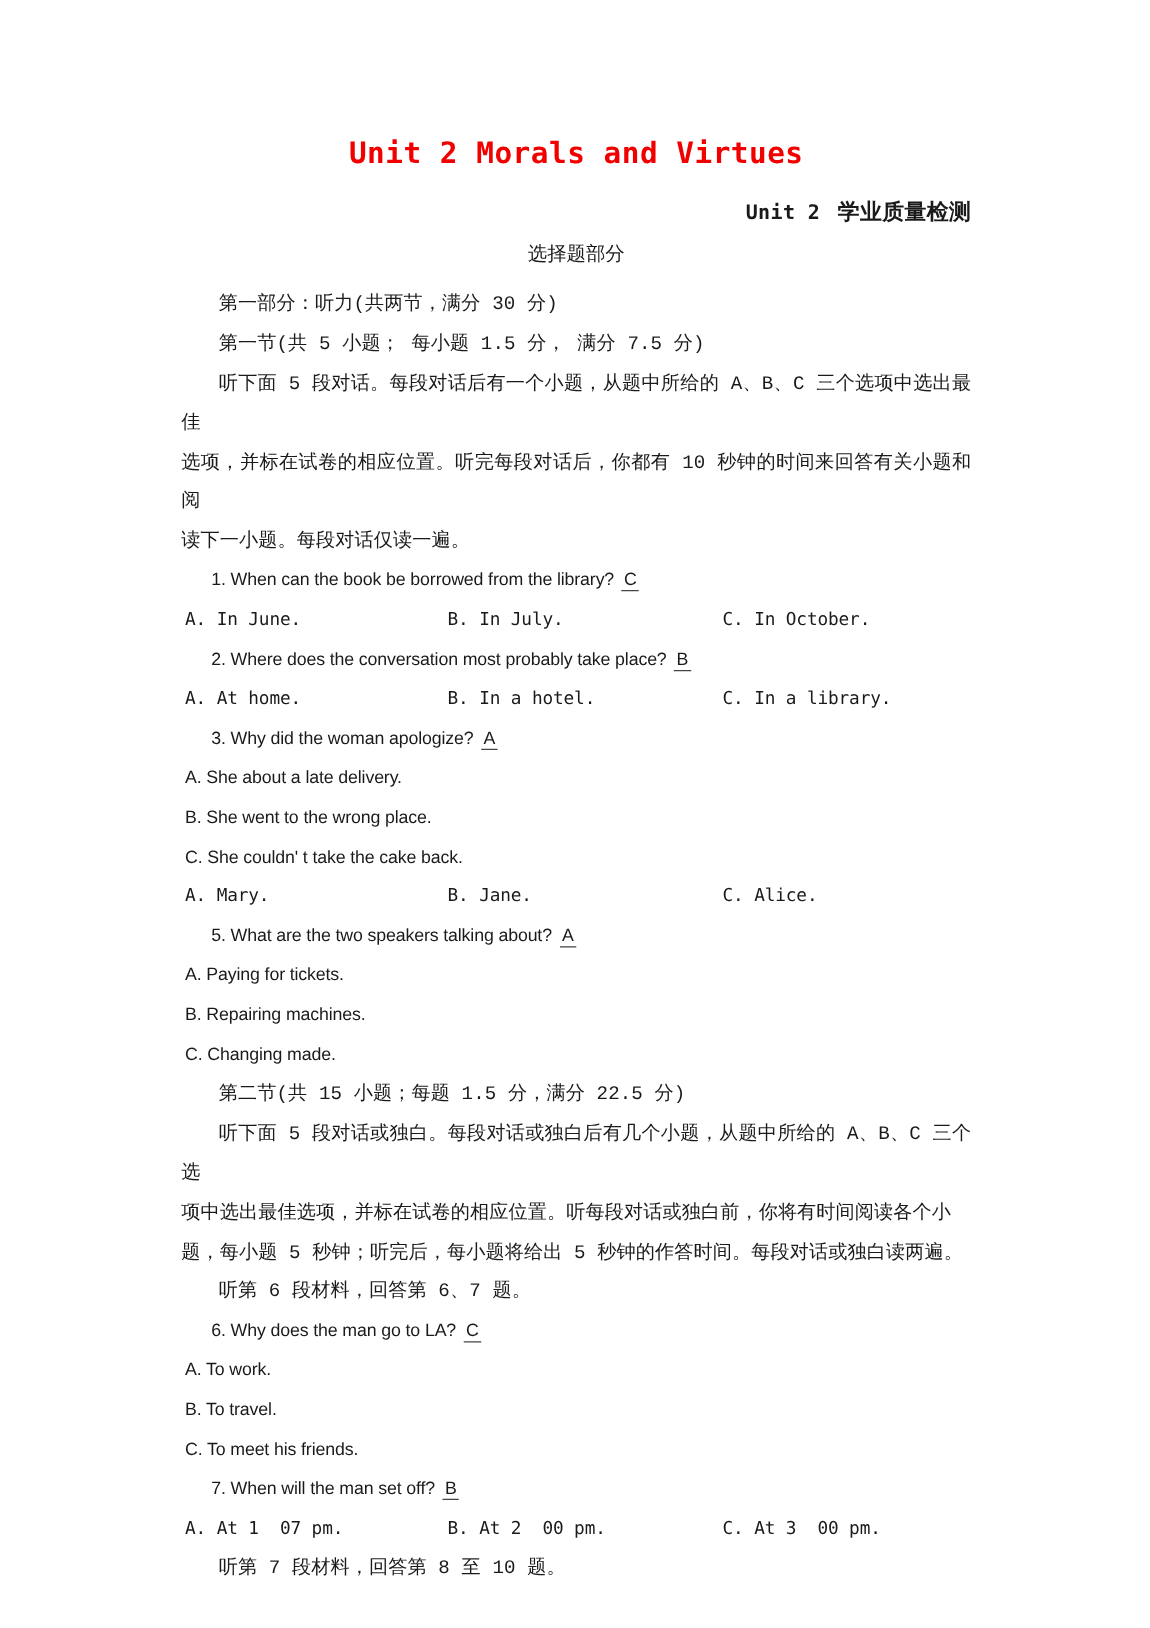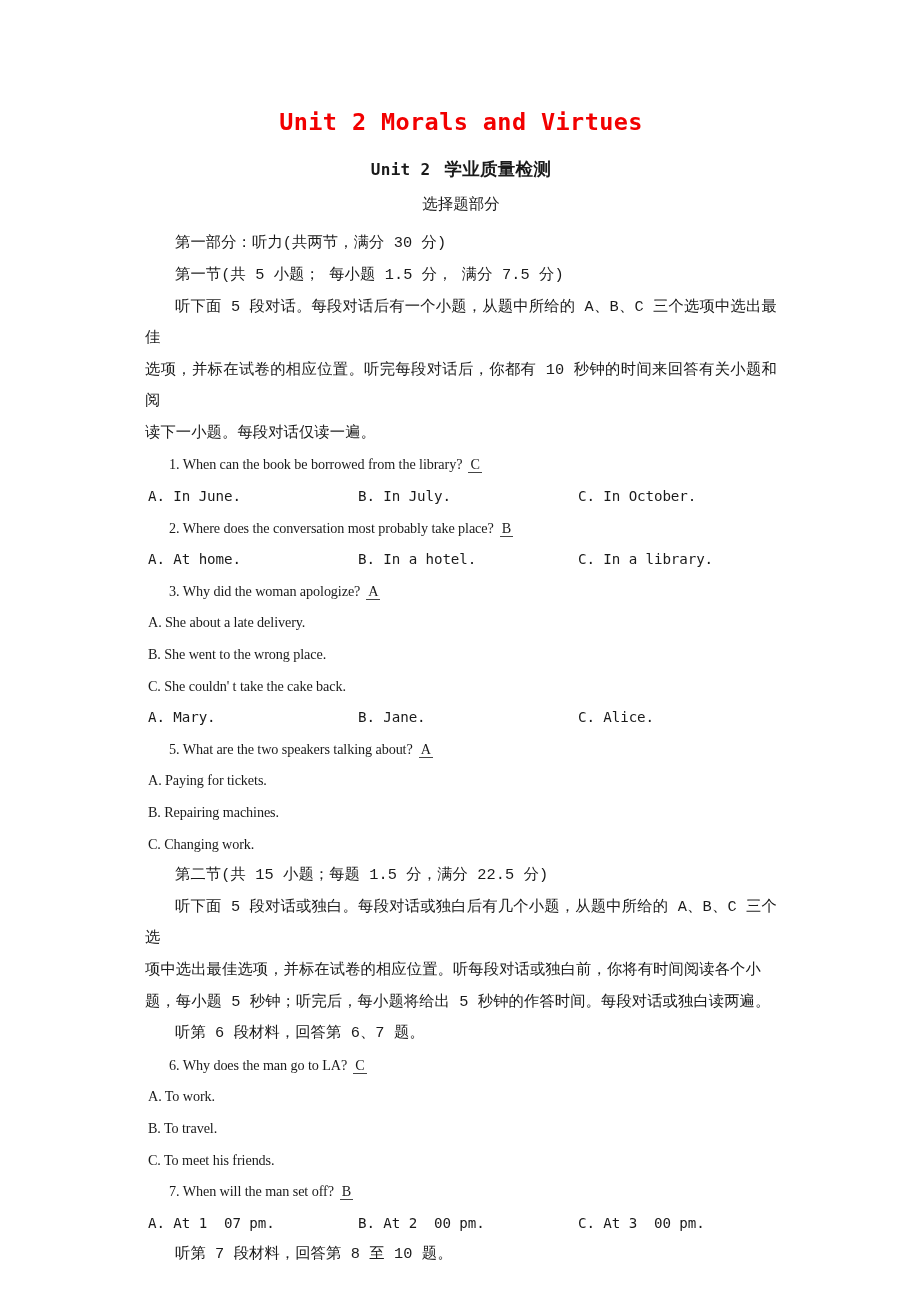--- a/index.html
+++ b/index.html
@@ -42,21 +42,21 @@
     font-weight: bold;
     letter-spacing: 0.4px;
     text-align: center;
     margin: 0;
     padding-top: 108px;
     line-height: 1.25;
     white-space: pre;
   }
 
   .sub-title {
-    text-align: center;
+    text-align: right;
     font-size: 17.5px;
     font-weight: bold;
     margin: 0;
     padding-top: 21px;
     line-height: 1.3;
     font-family: "Liberation Serif", "DejaVu Serif", serif;
     letter-spacing: 0.3px;
   }
   .sub-title .en {
     font-family: "DejaVu Sans Mono", "Liberation Mono", monospace;
@@ -84,21 +84,21 @@
   }
   .cn-line.indent {
     text-indent: 30px;
   }
   .cn-line.first {
     margin-top: 14px;
   }
 
   
   .en-line {
-    font-family: Liberation Serif, serif;
+    font-family: Liberation Sans, sans-serif;
     font-size: 14.2px;
     line-height: 31.6px;
     margin: 0;
     white-space: pre;
     letter-spacing: -0.1px;
   }
   .en-line.q {
     padding-left: 24px;
   }
   .en-line.opt {
@@ -174,21 +174,21 @@
 
     <p class="opt-row">
       <span class="col-a">A. Mary.</span>
       <span class="col-b">B. Jane.</span>
       <span class="col-c">C. Alice.</span>
     </p>
 
     <p class="en-line q"><span>5.</span> <span>What are the two speakers talking about?</span><span class="ans">A</span></p>
     <p class="en-line opt">A. Paying for tickets.</p>
     <p class="en-line opt">B. Repairing machines.</p>
-    <p class="en-line opt">C. Changing work.</p>
+    <p class="en-line opt">C. Changing made.</p>
 
     <p class="cn-line indent">第二节(共 15 小题；每题 1.5 分，满分 22.5 分)</p>
     <p class="cn-line indent">听下面 5 段对话或独白。每段对话或独白后有几个小题，从题中所给的 A、B、C 三个选</p>
     <p class="cn-line">项中选出最佳选项，并标在试卷的相应位置。听每段对话或独白前，你将有时间阅读各个小</p>
     <p class="cn-line">题，每小题 5 秒钟；听完后，每小题将给出 5 秒钟的作答时间。每段对话或独白读两遍。</p>
     <p class="cn-line indent">听第 6 段材料，回答第 6、7 题。</p>
 
     <p class="en-line q"><span>6.</span> <span>Why does the man go to LA?</span><span class="ans">C</span></p>
     <p class="en-line opt">A. To work.</p>
     <p class="en-line opt">B. To travel.</p>

